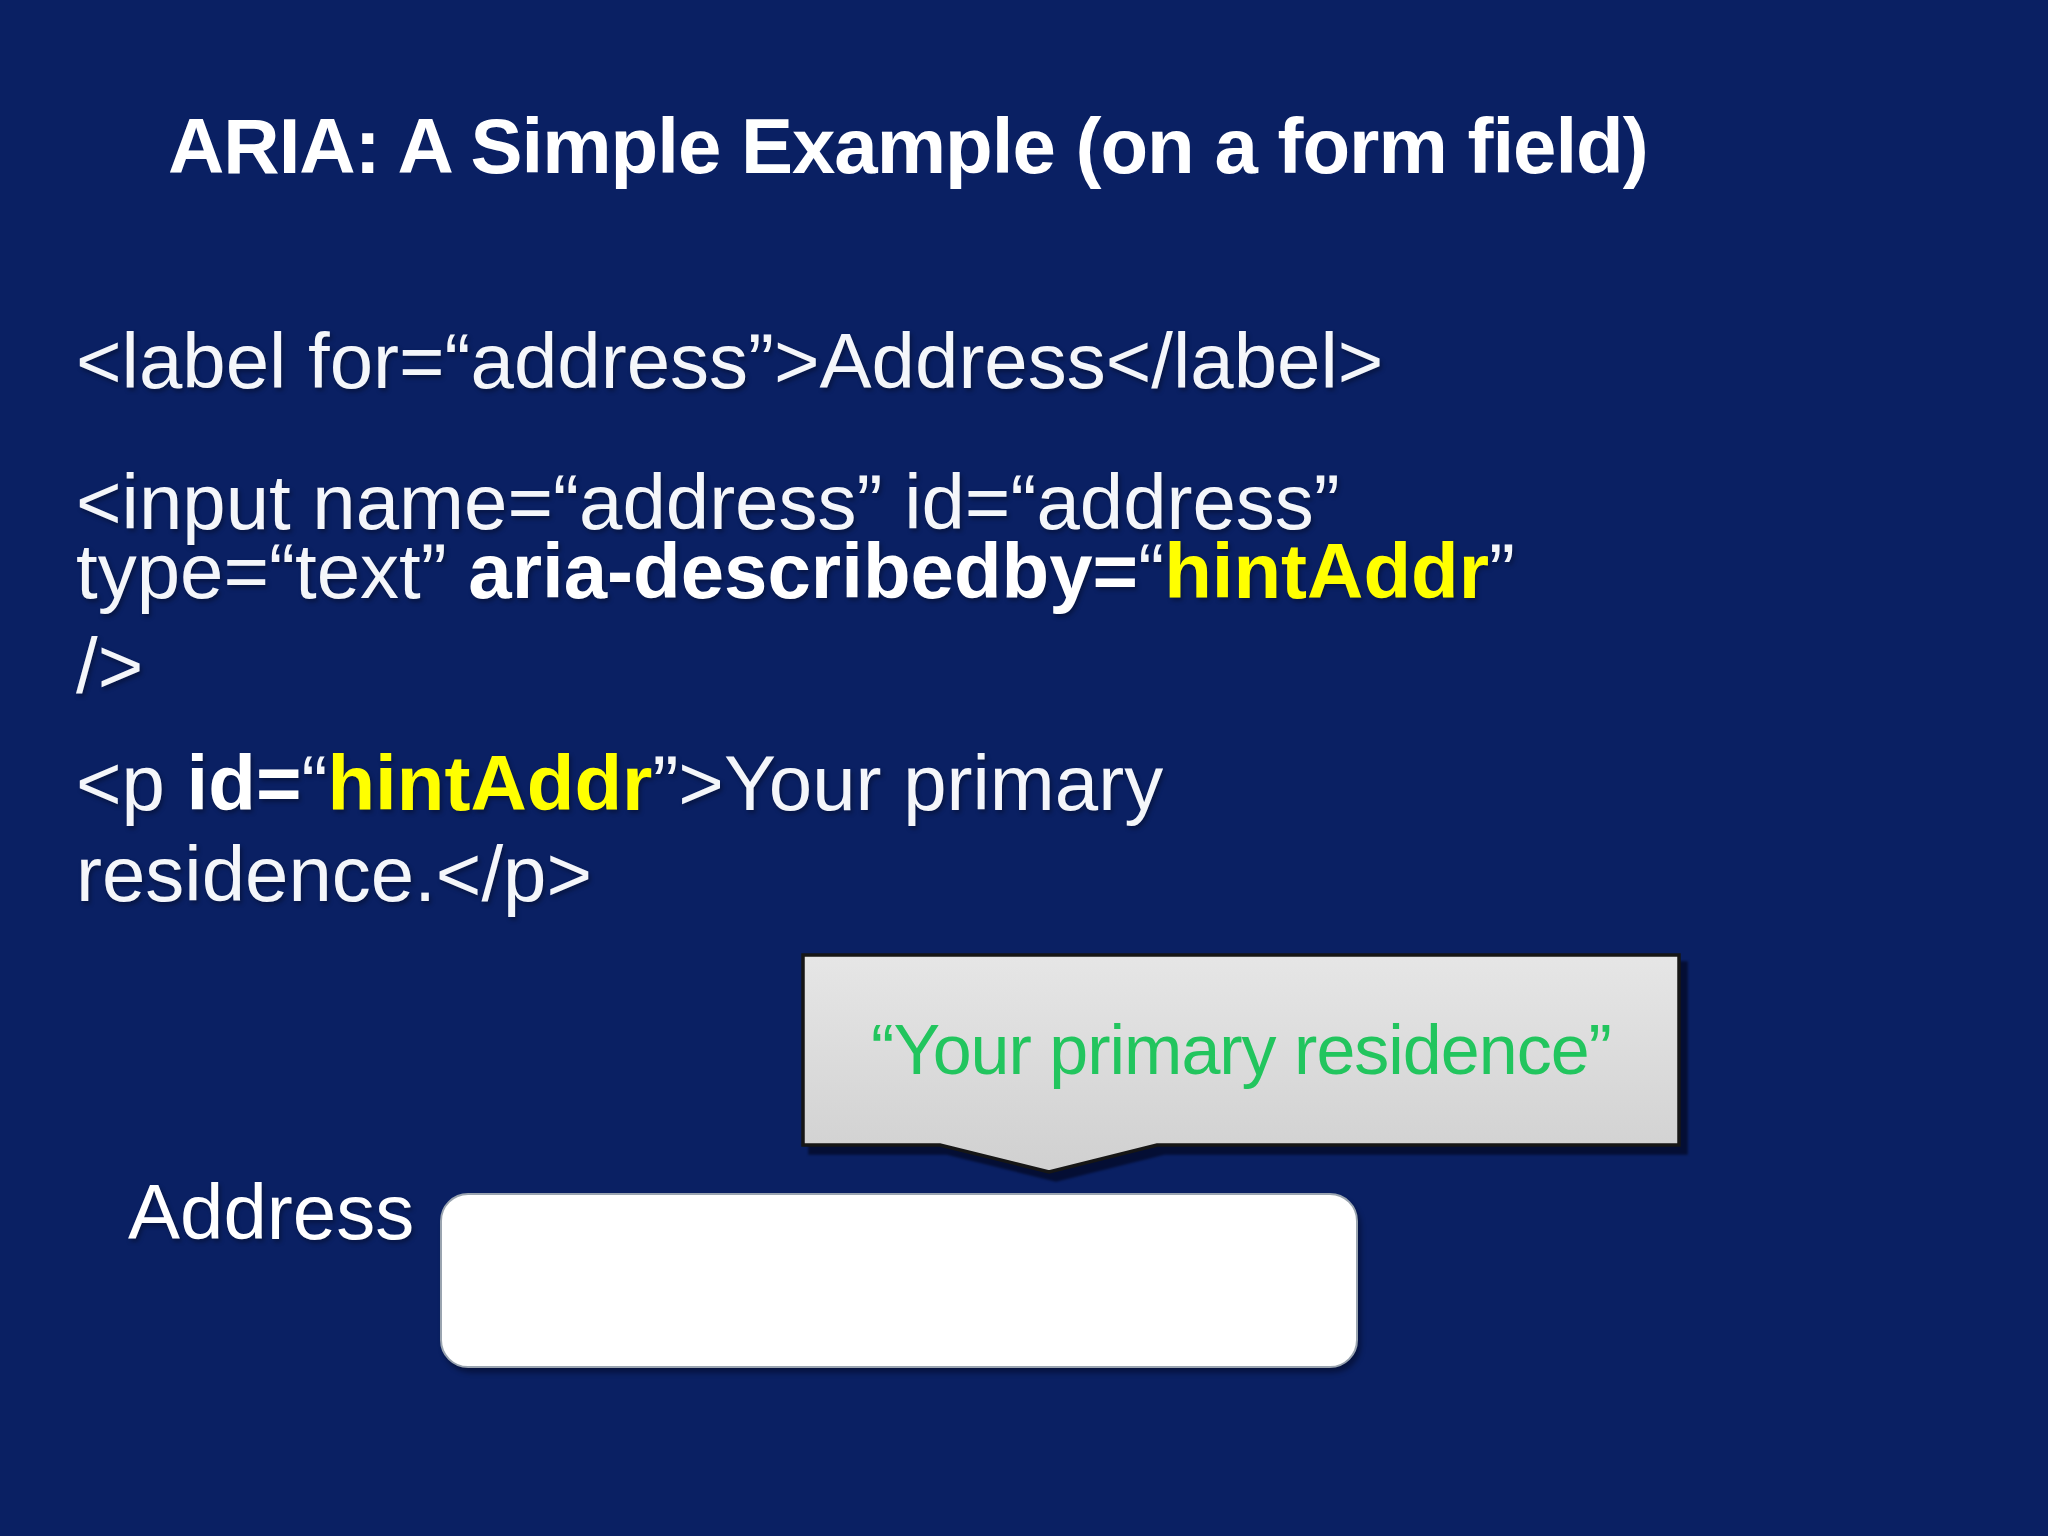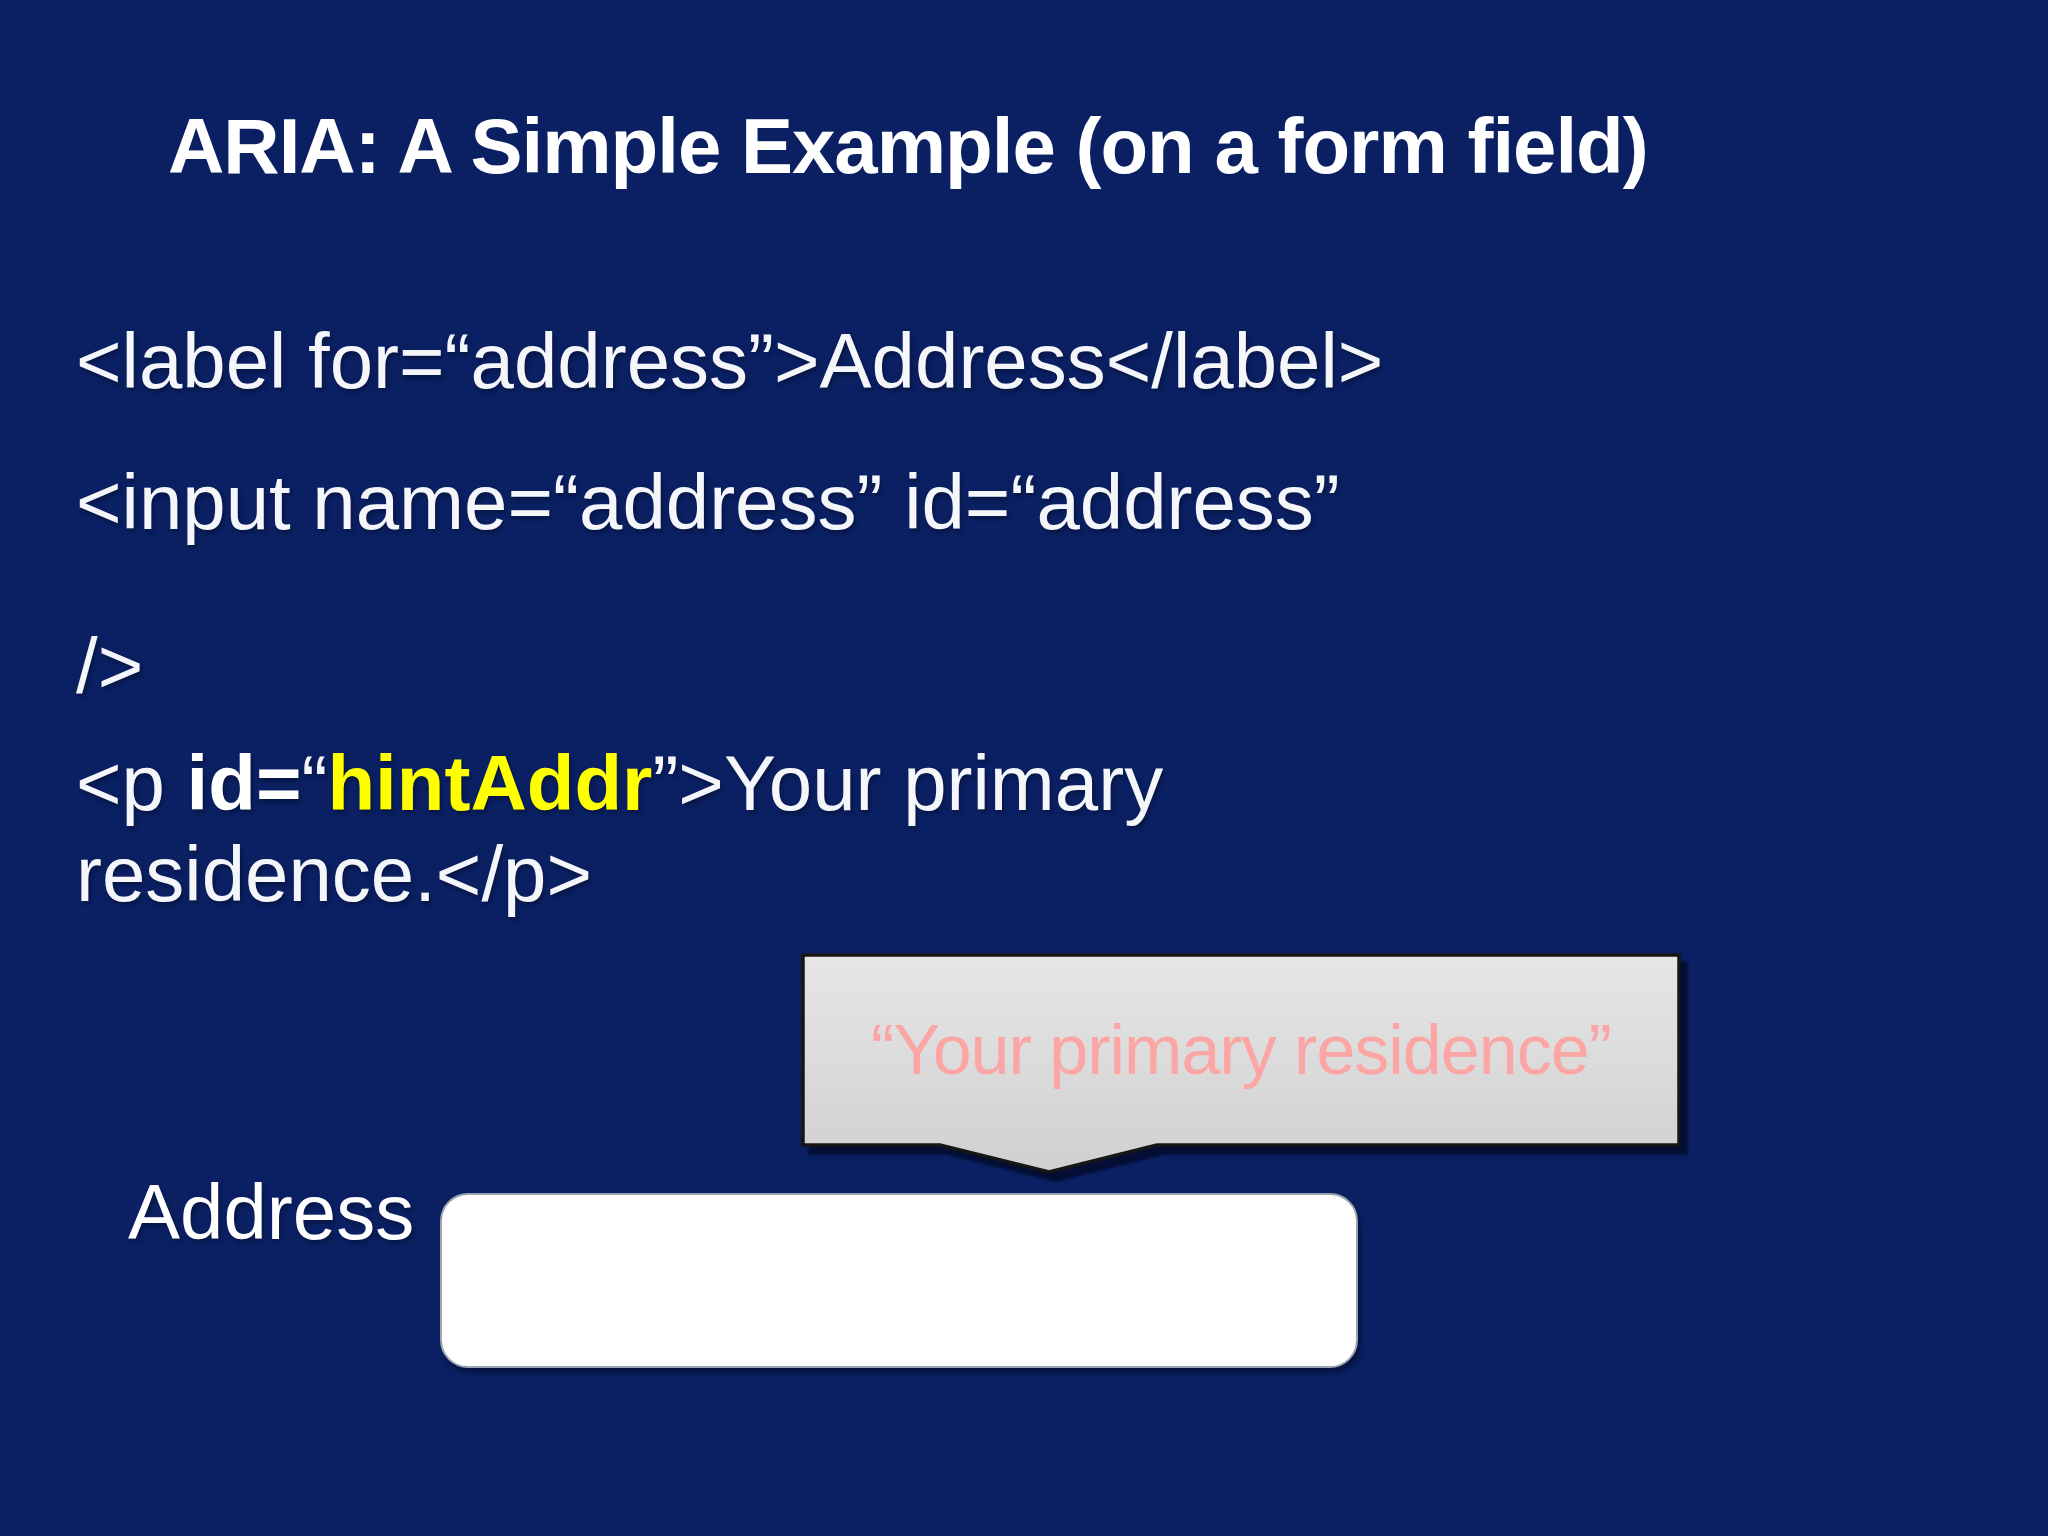--- a/index.html
+++ b/index.html
@@ -58,21 +58,21 @@
     position: absolute;
     left: 803px;
     top: 955px;
     width: 876px;
     height: 190px;
     display: flex;
     align-items: center;
     justify-content: center;
     font-size: 70px;
     letter-spacing: -1px;
-    color: #fca5a5;
+    color: #22c55e;
     white-space: nowrap;
   }
   .addr-label {
     position: absolute;
     left: 128px;
     top: 1170px;
     height: 84px;
     line-height: 84px;
     font-size: 78px;
     color: #ffffff;
@@ -96,20 +96,21 @@
 <body>
 
 <div class="slide">
 
   <h1 class="title">ARIA: A Simple Example (on a form field)</h1>
 
   <div class="code-line l1"><span class="reg">&lt;label for=“address”&gt;Address&lt;/label&gt;</span></div>
 
   <div class="code-line l2"><span class="reg">&lt;input name=“address” id=“address”</span></div>
 
+  <div class="code-line l3"><span class="reg">type=“text” </span><span class="boldwhite">aria-describedby=</span><span class="reg">“</span><span class="boldyellow">hintAddr</span><span class="reg">”</span></div>
 
   <div class="code-line l4"><span class="reg">/&gt;</span></div>
 
   <div class="code-line l6"><span class="reg">residence.&lt;/p&gt;</span></div>
 
   <div class="code-line l5"><span class="reg">&lt;p </span><span class="boldwhite">id=</span><span class="reg">“</span><span class="boldyellow">hintAddr</span><span class="reg">”&gt;Your primary</span></div>
 
   <svg class="callout-shape" width="910" height="250" viewBox="790 940 910 250">
     <defs>
       <linearGradient id="calloutGrad" x1="0" y1="0" x2="0" y2="1">

